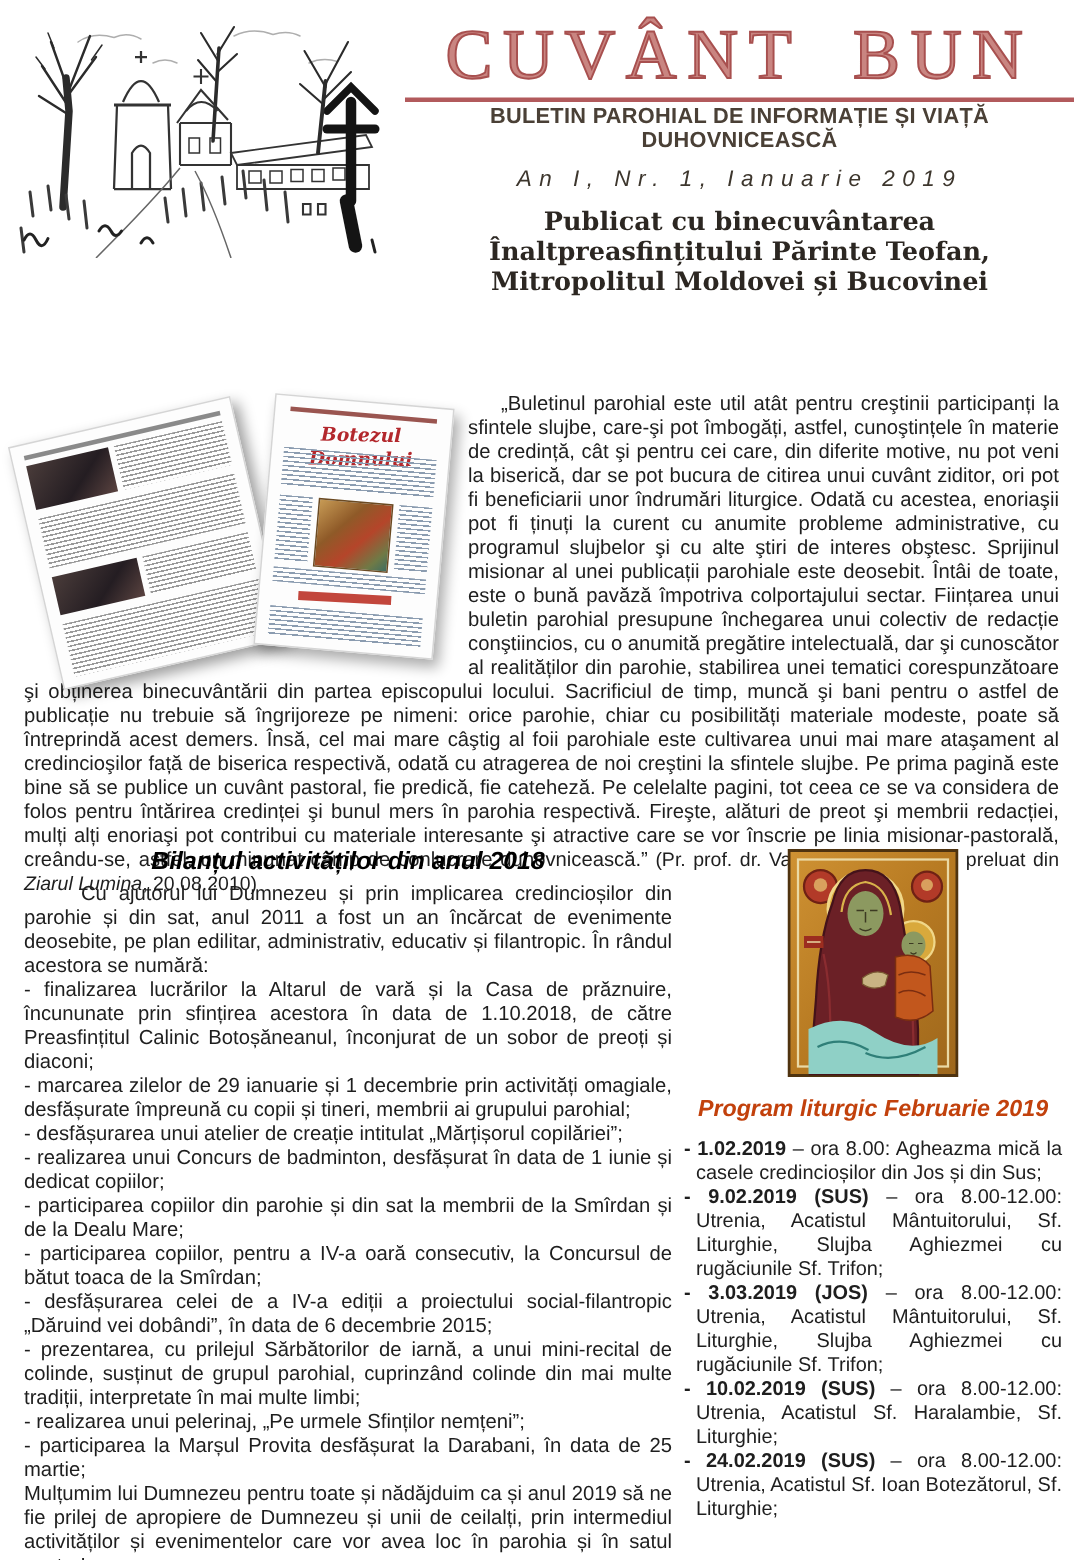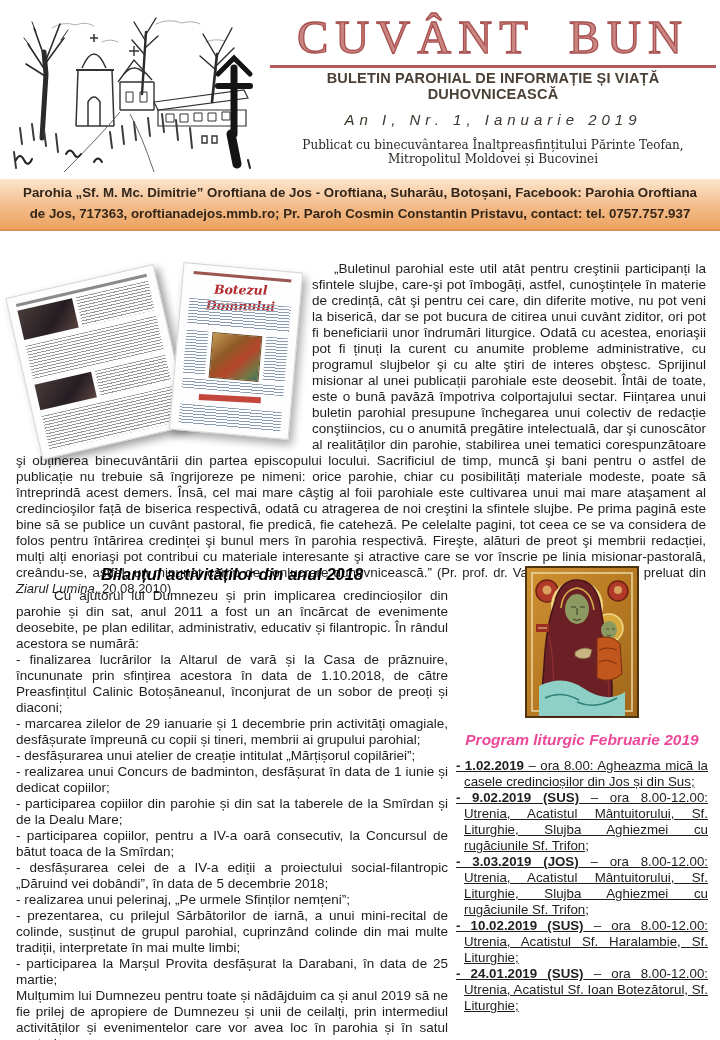--- a/index.html
+++ b/index.html
@@ -7,22 +7,22 @@
         font-family:"Liberation Sans",sans-serif;color:#1e1e1e;}
 
   
   .sketch{position:absolute;left:6px;top:12px;width:258px;height:160px;}
   .masthead{position:absolute;left:270px;top:14px;width:446px;text-align:center;}
   .title{font-family:"Liberation Serif",serif;font-size:47px;line-height:1;
          color:#c98581;-webkit-text-stroke:1.3px #a8504f;letter-spacing:7px;word-spacing:16px;
          padding-bottom:4px;border-bottom:3px solid #b25a5c;}
   .subtitle{margin-top:2px;font-size:14.5px;font-weight:bold;color:#4a4036;letter-spacing:.2px;}
   .issue{margin-top:9px;font-size:15px;color:#3d362d;letter-spacing:5px;font-style:italic;}
-  .blessing{margin-top:10px;font-family:"DejaVu Serif",serif;font-weight:normal;
-            font-size:12px;color:#2c2722;}
+  .blessing{margin-top:10px;font-family:"DejaVu Serif",serif;font-weight:bold;
+            font-size:17px;color:#2c2722;}
 
   
   .banner{position:absolute;left:0;top:179px;width:720px;height:50px;
           background:linear-gradient(#fce4cd,#f3bc8a 55%,#eda260);
           border-bottom:2px solid #dd9150;display:flex;align-items:center;justify-content:center;}
   .banner p{margin:0;padding:0 14px;font-size:13.3px;font-weight:bold;color:#33261a;
             text-align:center;line-height:1.55;}
 
   
   .h1{position:absolute;left:16px;top:240px;margin:0;font-size:16px;font-style:italic;
@@ -55,22 +55,22 @@
   .leftcol{position:absolute;left:16px;top:566px;width:432px;font-size:13.5px;
            line-height:16px;text-align:justify;}
   .h2{margin:0 0 6px 0;text-align:center;font-size:16.5px;font-style:italic;font-weight:bold;color:#000;}
   .leftcol .intro{margin:0;text-indent:38px;}
   .leftcol p.item{margin:0;padding-left:0;}
   .leftcol .closing{margin:0;}
 
   .rightcol{position:absolute;left:456px;top:566px;width:252px;font-size:13.3px;
             line-height:16px;text-align:justify;}
   .iconwrap{text-align:center;margin-bottom:10px;}
-  .h3{margin:2px 0 10px 0;text-align:center;font-size:15.5px;font-style:italic;font-weight:bold;color:#ec4899;}
-  .rightcol p.entry{margin:0;padding-left:8px;text-indent:-8px;text-decoration:underline;}
+  .h3{margin:2px 0 10px 0;text-align:center;font-size:15.5px;font-style:italic;font-weight:bold;color:#c2410c;}
+  .rightcol p.entry{margin:0;padding-left:8px;text-indent:-8px;}
 </style>
 </head>
 <body>
 
 <div class="page">
 
   <svg class="sketch" viewBox="0 0 258 160">
     <g fill="none" stroke="#9a9a9a" stroke-width="1" stroke-linecap="round" opacity=".8">
       <path d="M46 16 q10 -7 24 -3 q9 -4 18 1"></path>
       <path d="M150 12 q12 -6 26 -1 q10 -3 18 1"></path>
@@ -141,23 +141,20 @@
     </g>
   </svg>
 
   <div class="masthead">
     <div class="title">CUVÂNT BUN</div>
     <div class="subtitle">BULETIN PAROHIAL DE INFORMAȚIE ȘI VIAȚĂ DUHOVNICEASCĂ</div>
     <div class="issue">An I, Nr. 1, Ianuarie 2019</div>
     <div class="blessing">Publicat cu binecuvântarea Înaltpreasfințitului Părinte Teofan, Mitropolitul Moldovei și Bucovinei</div>
   </div>
 
-  <div class="banner">
-    <p>Parohia „Sf. M. Mc. Dimitrie” Oroftiana de Jos - Oroftiana, Suharău, Botoșani, Facebook: Parohia Oroftiana de Jos, 717363, oroftianadejos.mmb.ro;  Pr. Paroh Cosmin Constantin Pristavu, contact: tel. 0757.757.937</p>
-  </div>
 
   <div class="article1">
     <div class="collage">
       <div class="np pageA">
         <div class="pa-head"></div>
         <div class="photo" style="left:8px;top:14px;width:56px;height:30px;"></div>
         <div class="fake" style="left:68px;top:14px;width:74px;height:30px;"></div>
         <div class="fake" style="left:8px;top:50px;width:134px;height:34px;"></div>
         <div class="photo" style="left:8px;top:90px;width:58px;height:26px;"></div>
         <div class="fake" style="left:70px;top:90px;width:72px;height:26px;"></div>
@@ -178,25 +175,25 @@
     <p><span>„Buletinul parohial este util atât pentru creştinii participanți la sfintele slujbe, care-şi pot îmbogăți, astfel, cunoştințele în materie de credință, cât şi pentru cei care, din diferite motive, nu pot veni la biserică, dar se pot bucura de citirea unui cuvânt ziditor, ori pot fi beneficiarii unor îndrumări liturgice. Odată cu acestea, enoriaşii pot fi ținuți la curent cu anumite probleme administrative, cu programul slujbelor şi cu alte ştiri de interes obştesc. Sprijinul misionar al unei publicații parohiale este deosebit. Întâi de toate, este o bună pavăză împotriva colportajului sectar. Ființarea unui buletin parohial presupune închegarea unui colectiv de redacție conştiincios, cu o anumită pregătire intelectuală, dar şi cunoscător al realităților din parohie, stabilirea unei tematici corespunzătoare şi obținerea binecuvântării din partea episcopului locului. Sacrificiul de timp, muncă şi bani pentru o astfel de publicație nu trebuie să îngrijoreze pe nimeni: orice parohie, chiar cu posibilități materiale modeste, poate să întreprindă acest demers. Însă, cel mai mare câştig al foii parohiale este cultivarea unui mai mare ataşament al credincioşilor față de biserica respectivă, odată cu atragerea de noi creştini la sfintele slujbe. Pe prima pagină este bine să se publice un cuvânt pastoral, fie predică, fie cateheză. Pe celelalte pagini, tot ceea ce se va considera de folos pentru întărirea credinței şi bunul mers în parohia respectivă. Fireşte, alături de preot şi membrii redacției, mulți alți enoriaşi pot contribui cu materiale interesante şi atractive care se vor înscrie pe linia misionar-pastorală, creându-se, astfel, un minunat câmp de conlucrare duhovnicească.”</span><span class="attr"><span> (Pr. prof. dr. Vasile Gordon, articol preluat din </span><i>Ziarul Lumina</i><span>, 20.08.2010)</span></span></p>
   </div>
 
   <section class="leftcol">
     <h3 class="h2">Bilanțul activităților din anul 2018</h3>
     <p class="intro">Cu ajutorul lui Dumnezeu și prin implicarea credincioșilor din parohie și din sat, anul 2011 a fost un an încărcat de evenimente deosebite, pe plan edilitar, administrativ, educativ și filantropic. În rândul acestora se numără:</p>
     <p class="item">- finalizarea lucrărilor la Altarul de vară și la Casa de prăznuire, încununate prin sfințirea acestora în data de 1.10.2018, de către Preasfințitul Calinic Botoșăneanul, înconjurat de un sobor de preoți și diaconi;</p>
     <p class="item">- marcarea zilelor de 29 ianuarie și 1 decembrie prin activități omagiale, desfășurate împreună cu copii și tineri, membrii ai grupului parohial;</p>
     <p class="item">- desfășurarea unui atelier de creație intitulat „Mărțișorul copilăriei”;</p>
     <p class="item">- realizarea unui Concurs de badminton, desfășurat în data de 1 iunie și dedicat copiilor;</p>
-    <p class="item">- participarea copiilor din parohie și din sat la taberele de la Smîrdan și de la Dealu Mare;</p>
+    <p class="item">- participarea copiilor din parohie și din sat la membrii de la Smîrdan și de la Dealu Mare;</p>
     <p class="item">- participarea copiilor, pentru a IV-a oară consecutiv, la Concursul de bătut toaca de la Smîrdan;</p>
-    <p class="item">- desfășurarea celei de a IV-a ediții a proiectului social-filantropic „Dăruind vei dobândi”, în data de 5 decembrie 2018;</p>
+    <p class="item">- desfășurarea celei de a IV-a ediții a proiectului social-filantropic „Dăruind vei dobândi”, în data de 6 decembrie 2015;</p>
+    <p class="item">- prezentarea, cu prilejul Sărbătorilor de iarnă, a unui mini-recital de colinde, susținut de grupul parohial, cuprinzând colinde din mai multe tradiții, interpretate în mai multe limbi;</p>
     <p class="item">- realizarea unui pelerinaj, „Pe urmele Sfinților nemțeni”;</p>
-    <p class="item">- prezentarea, cu prilejul Sărbătorilor de iarnă, a unui mini-recital de colinde, susținut de grupul parohial, cuprinzând colinde din mai multe tradiții, interpretate în mai multe limbi;</p>
     <p class="item">- participarea la Marșul Provita desfășurat  la Darabani, în data de 25 martie;</p>
     <p class="closing">Mulțumim lui Dumnezeu pentru toate și nădăjduim ca și anul 2019 să ne fie prilej de apropiere de Dumnezeu și unii de ceilalți, prin intermediul activităților și evenimentelor care vor avea loc în parohia și în satul nostru!</p>
   </section>
 
   <aside class="rightcol">
     <div class="iconwrap">
       <svg width="114" height="152" viewBox="0 0 114 152">
         <defs>
           <linearGradient id="gold" x1="0" y1="0" x2="1" y2="1">
             <stop offset="0" stop-color="#cf9233"></stop>
@@ -227,16 +224,16 @@
         <path d="M20 132 q16 -8 34 2 M52 136 q18 8 40 -4" stroke="#2f7f78" stroke-width="1.5" fill="none"></path>
         <rect x="11" y="58" width="13" height="8" fill="#9c2d1f"></rect>
         <path d="M13 62 h9" stroke="#e8d9a5" stroke-width="1"></path>
       </svg>
     </div>
     <h3 class="h3">Program liturgic Februarie 2019</h3>
     <p class="entry"><b>- 1.02.2019</b><span> – ora 8.00: Agheazma mică la casele credincioșilor din Jos și din Sus;</span></p>
     <p class="entry"><b>- 9.02.2019 (SUS)</b><span> – ora 8.00-12.00: Utrenia, Acatistul Mântuitorului, Sf. Liturghie, Slujba Aghiezmei cu rugăciunile Sf. Trifon;</span></p>
     <p class="entry"><b>- 3.03.2019 (JOS)</b><span> – ora 8.00-12.00: Utrenia, Acatistul Mântuitorului, Sf. Liturghie, Slujba Aghiezmei cu rugăciunile Sf. Trifon;</span></p>
     <p class="entry"><b>- 10.02.2019 (SUS)</b><span> – ora 8.00-12.00: Utrenia, Acatistul Sf. Haralambie, Sf. Liturghie;</span></p>
-    <p class="entry"><b>- 24.01.2019 (SUS)</b><span> – ora 8.00-12.00: Utrenia, Acatistul Sf. Ioan Botezătorul, Sf. Liturghie;</span></p>
+    <p class="entry"><b>- 24.02.2019 (SUS)</b><span> – ora 8.00-12.00: Utrenia, Acatistul Sf. Ioan Botezătorul, Sf. Liturghie;</span></p>
   </aside>
 
 </div>
 
 </body></html>

